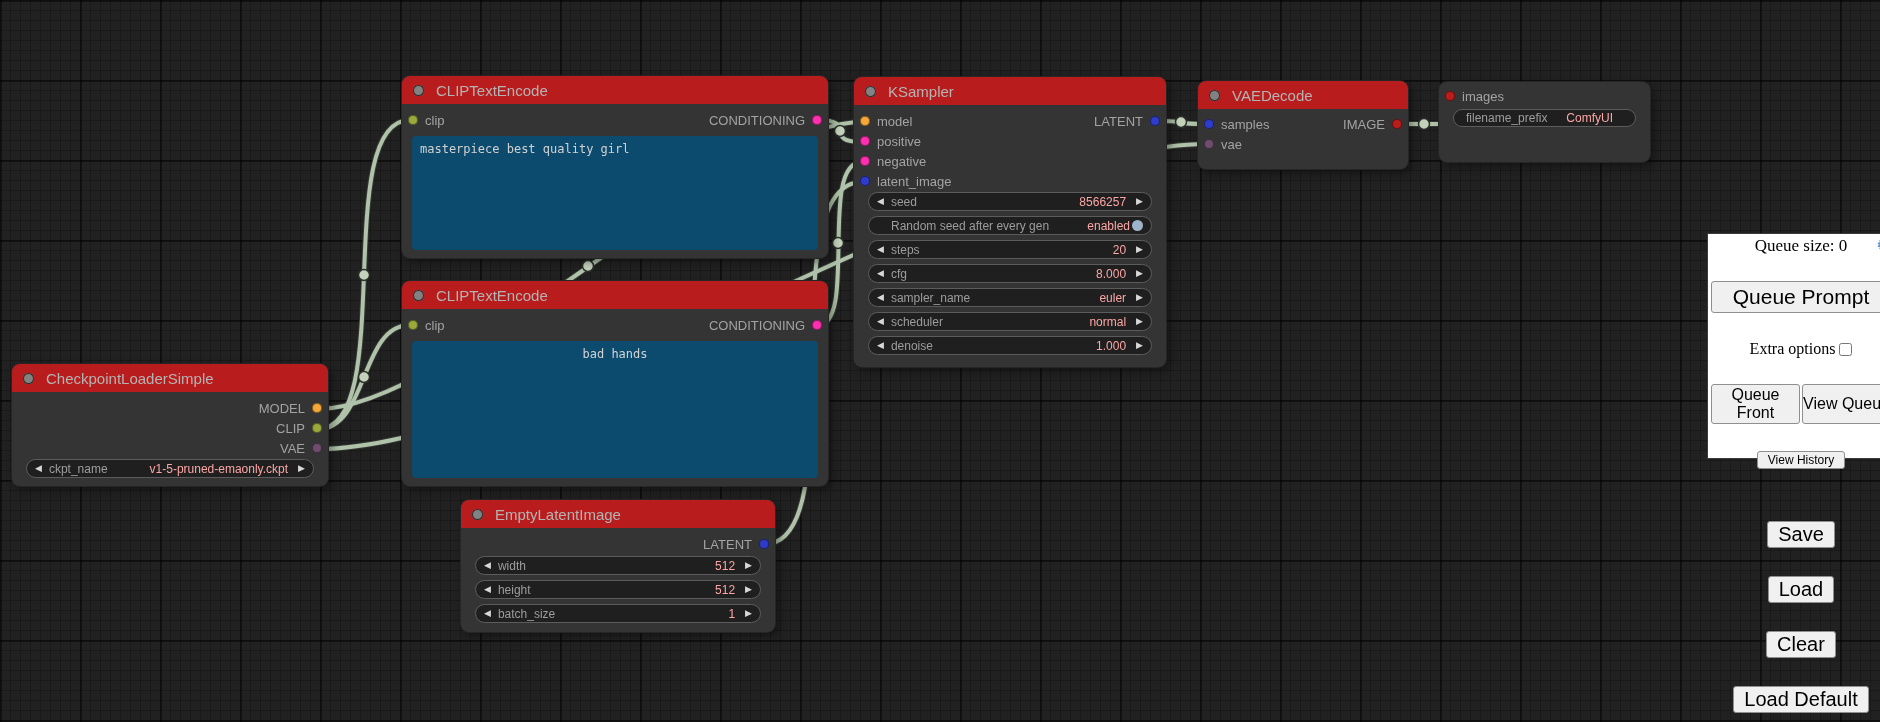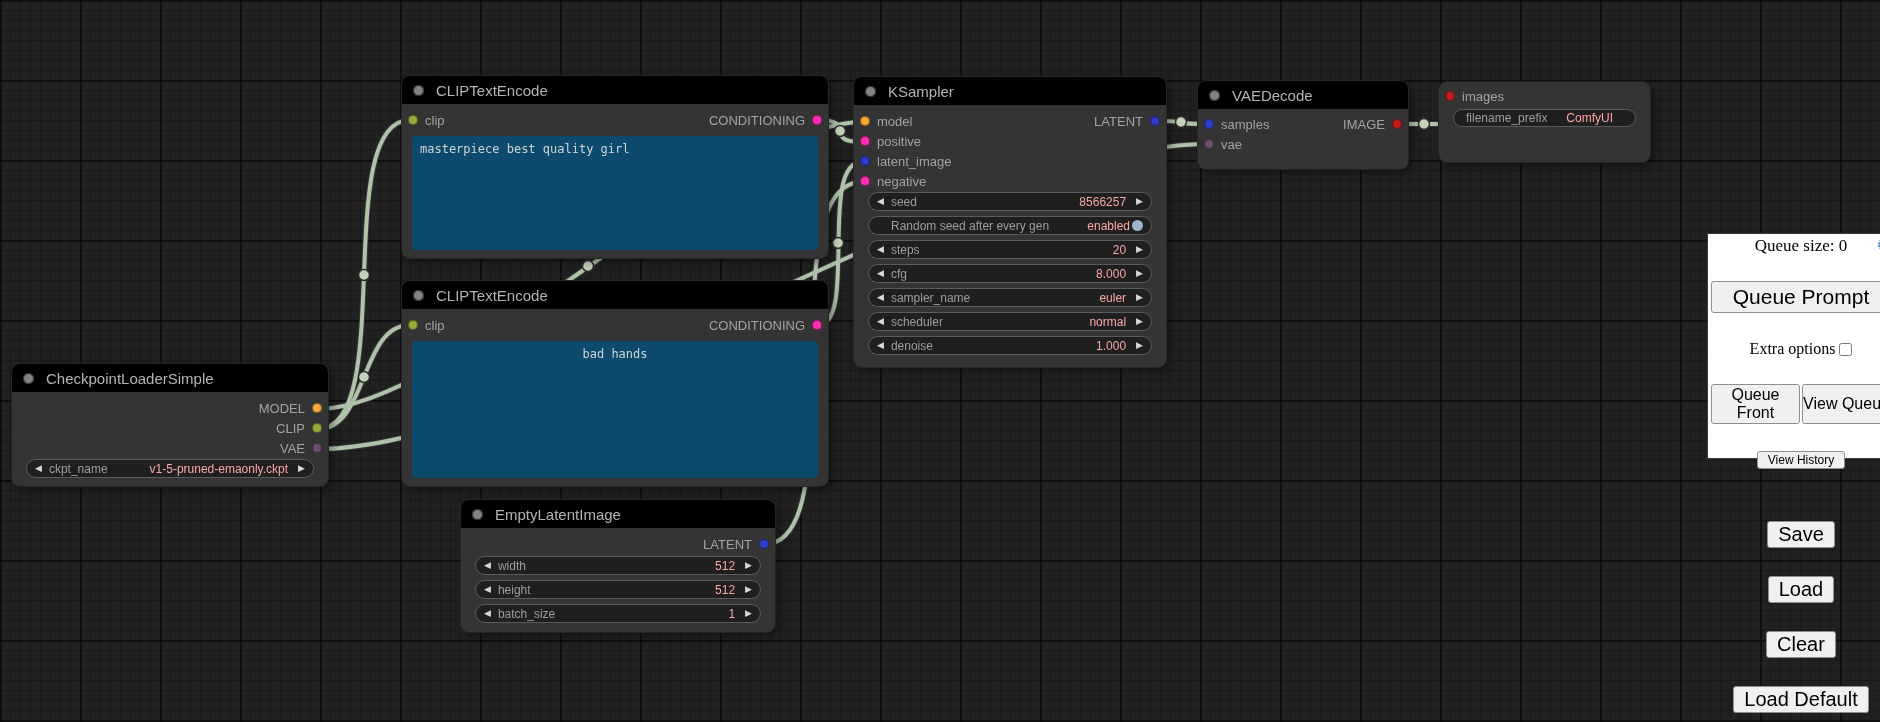--- a/index.html
+++ b/index.html
@@ -25,21 +25,21 @@
   
   .node {
     position:absolute; z-index:2;
     background:#343434;
     border-radius:8px;
     box-shadow:0 0 0 1px #262626, 4px 4px 10px rgba(0,0,0,.4);
     color:#a3a3a3; font-size:13px;
   }
   .node-title {
     height:28px; display:flex; align-items:center;
-    background:#000000; border-radius:8px 8px 0 0;
+    background:#b91c1c; border-radius:8px 8px 0 0;
     color:#b4b4b4; font-size:15px;
   }
   .title-dot {
     width:11px; height:11px; border-radius:50%;
     background:#828282; box-shadow:inset 0 0 0 1px #2c2c2c;
     margin:0 12px 0 11px; flex:0 0 auto;
   }
   .slot-row { height:20px; display:flex; align-items:center; padding:0 6px; }
   .slot-row.first { margin-top:6px; }
   .in-slot, .out-slot { display:flex; align-items:center; }
@@ -254,28 +254,28 @@
     </div>
   </div>
   <div class="slot-row">
     <div class="in-slot">
       <span class="port" style="background-color: rgb(255, 47, 178);"></span>
       <span>positive</span>
     </div>
   </div>
   <div class="slot-row">
     <div class="in-slot">
+      <span class="port" style="background-color: rgb(255, 47, 178);"></span>
+      <span>negative</span>
+    </div>
+  </div>
+  <div class="slot-row">
+    <div class="in-slot">
       <span class="port" style="background-color: rgb(46, 60, 201);"></span>
       <span>latent_image</span>
-    </div>
-  </div>
-  <div class="slot-row">
-    <div class="in-slot">
-      <span class="port" style="background-color: rgb(255, 47, 178);"></span>
-      <span>negative</span>
     </div>
   </div>
   <div class="widget" style="margin-top:1px;">
     <span class="warr">◀</span>
     <span class="wlabel">seed</span>
     <span class="wvalue">8566257</span>
     <span class="warr">▶</span>
   </div>
   <div class="widget no-arrows">
     <span class="wlabel">Random seed after every gen</span>

